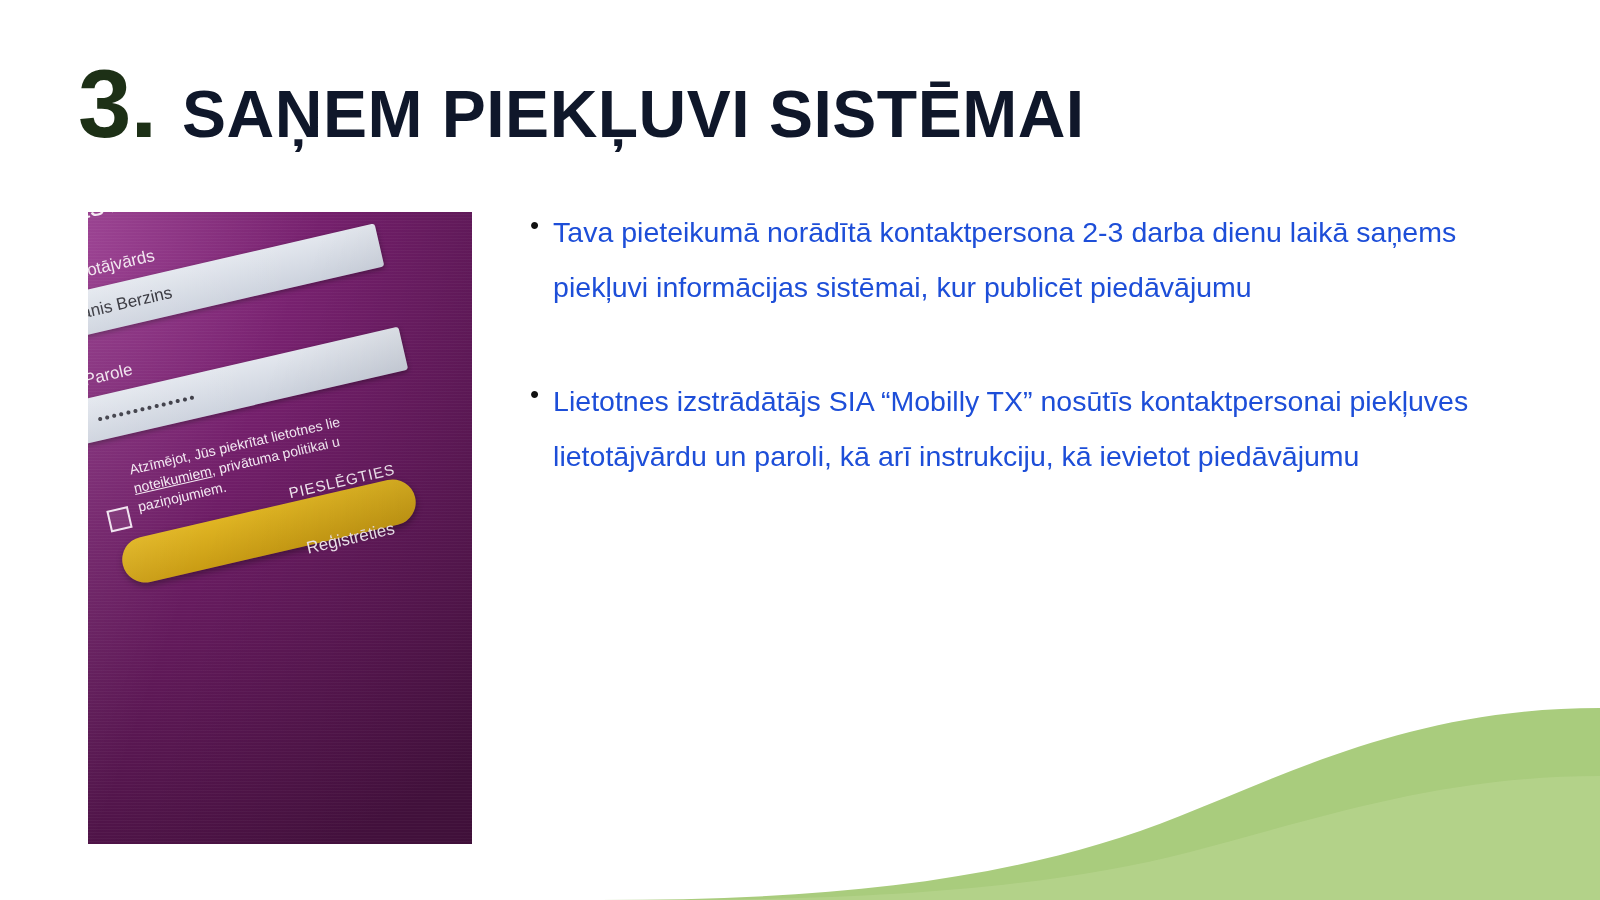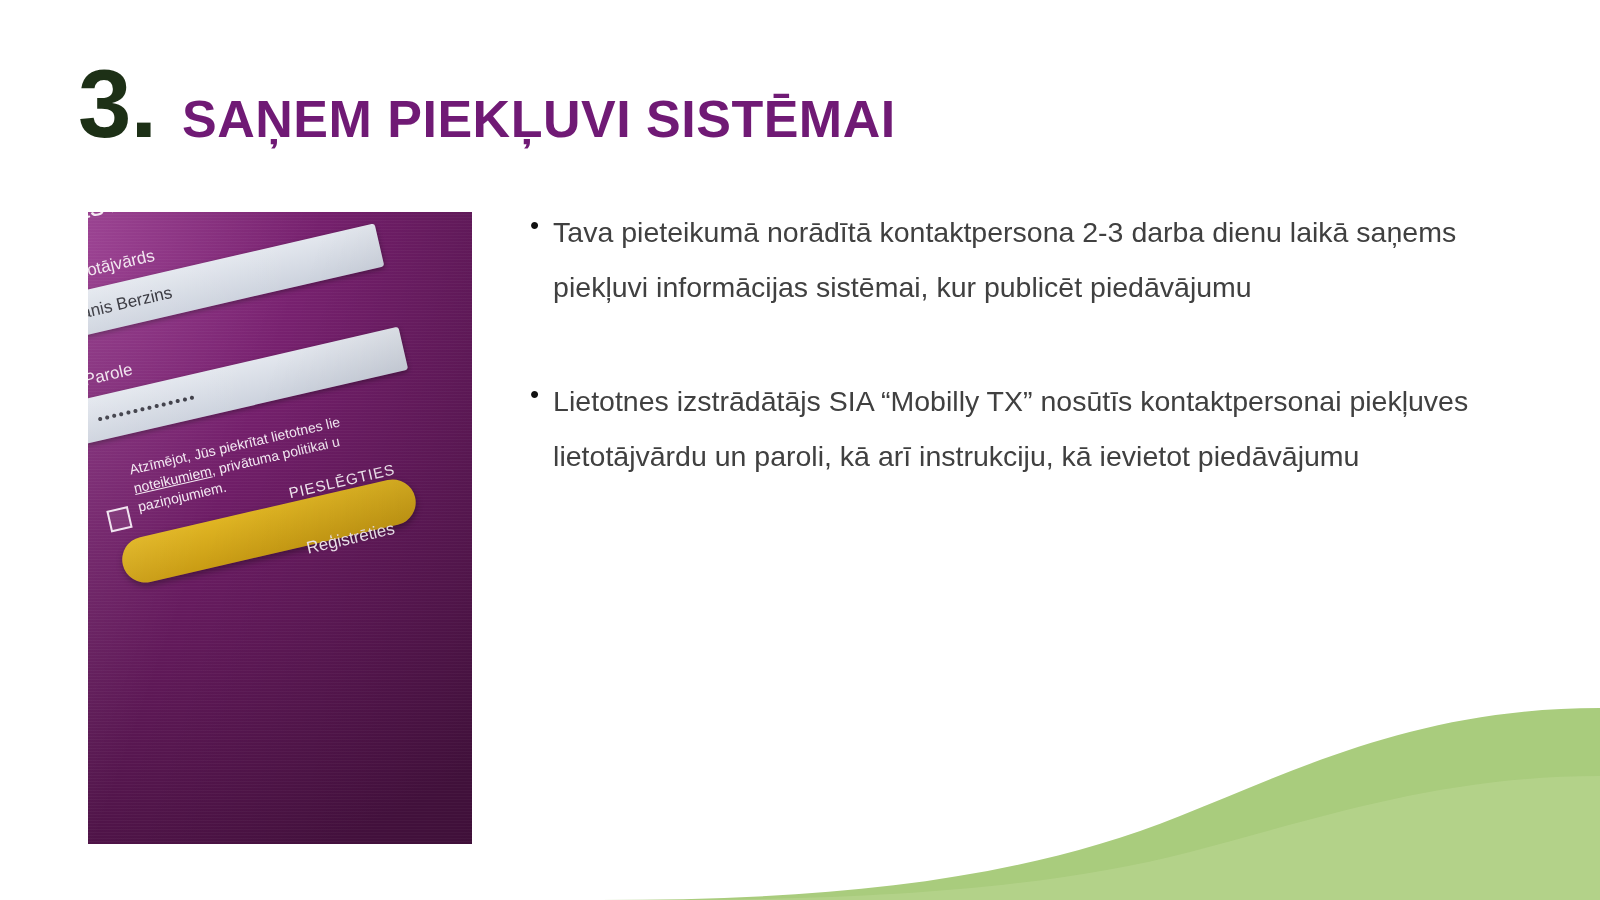--- a/index.html
+++ b/index.html
@@ -36,23 +36,23 @@
     white-space: nowrap;
   }
   .step-number {
     font-size: 96px;
     font-weight: bold;
     color: #1d3016;
     line-height: 1;
     letter-spacing: -1px;
   }
   .title-text {
-    font-size: 52px;
+    font-size: 66px;
     font-weight: bold;
-    color: #701a75;
+    color: #0f172a;
     line-height: 1;
     letter-spacing: 0.5px;
   }
 
   
   .photo {
     position: absolute;
     left: 88px;
     top: 212px;
     width: 384px;
@@ -186,21 +186,21 @@
   .bullet-dot {
     font-size: 26px;
     line-height: 1.55;
     color: #111111;
     margin-right: 14px;
     flex: 0 0 auto;
   }
   .bullet-text {
     font-size: 28.5px;
     line-height: 1.92;
-    color: #404040;
+    color: #1d4ed8;
   }
 </style>
 </head>
 <body>
 
 <svg class="swoosh" viewBox="0 0 1600 320" preserveAspectRatio="none">
   <path d="M0,320 L1600,320 L1600,128 C1420,128 1300,188 1180,236 C1010,304 820,320 600,320 Z" fill="#a9cc7d"></path>
   <path d="M0,320 L1600,320 L1600,196 C1440,196 1320,238 1190,272 C1050,308 880,320 660,320 Z" fill="#bcd793" opacity="0.55"></path>
 </svg>
 

